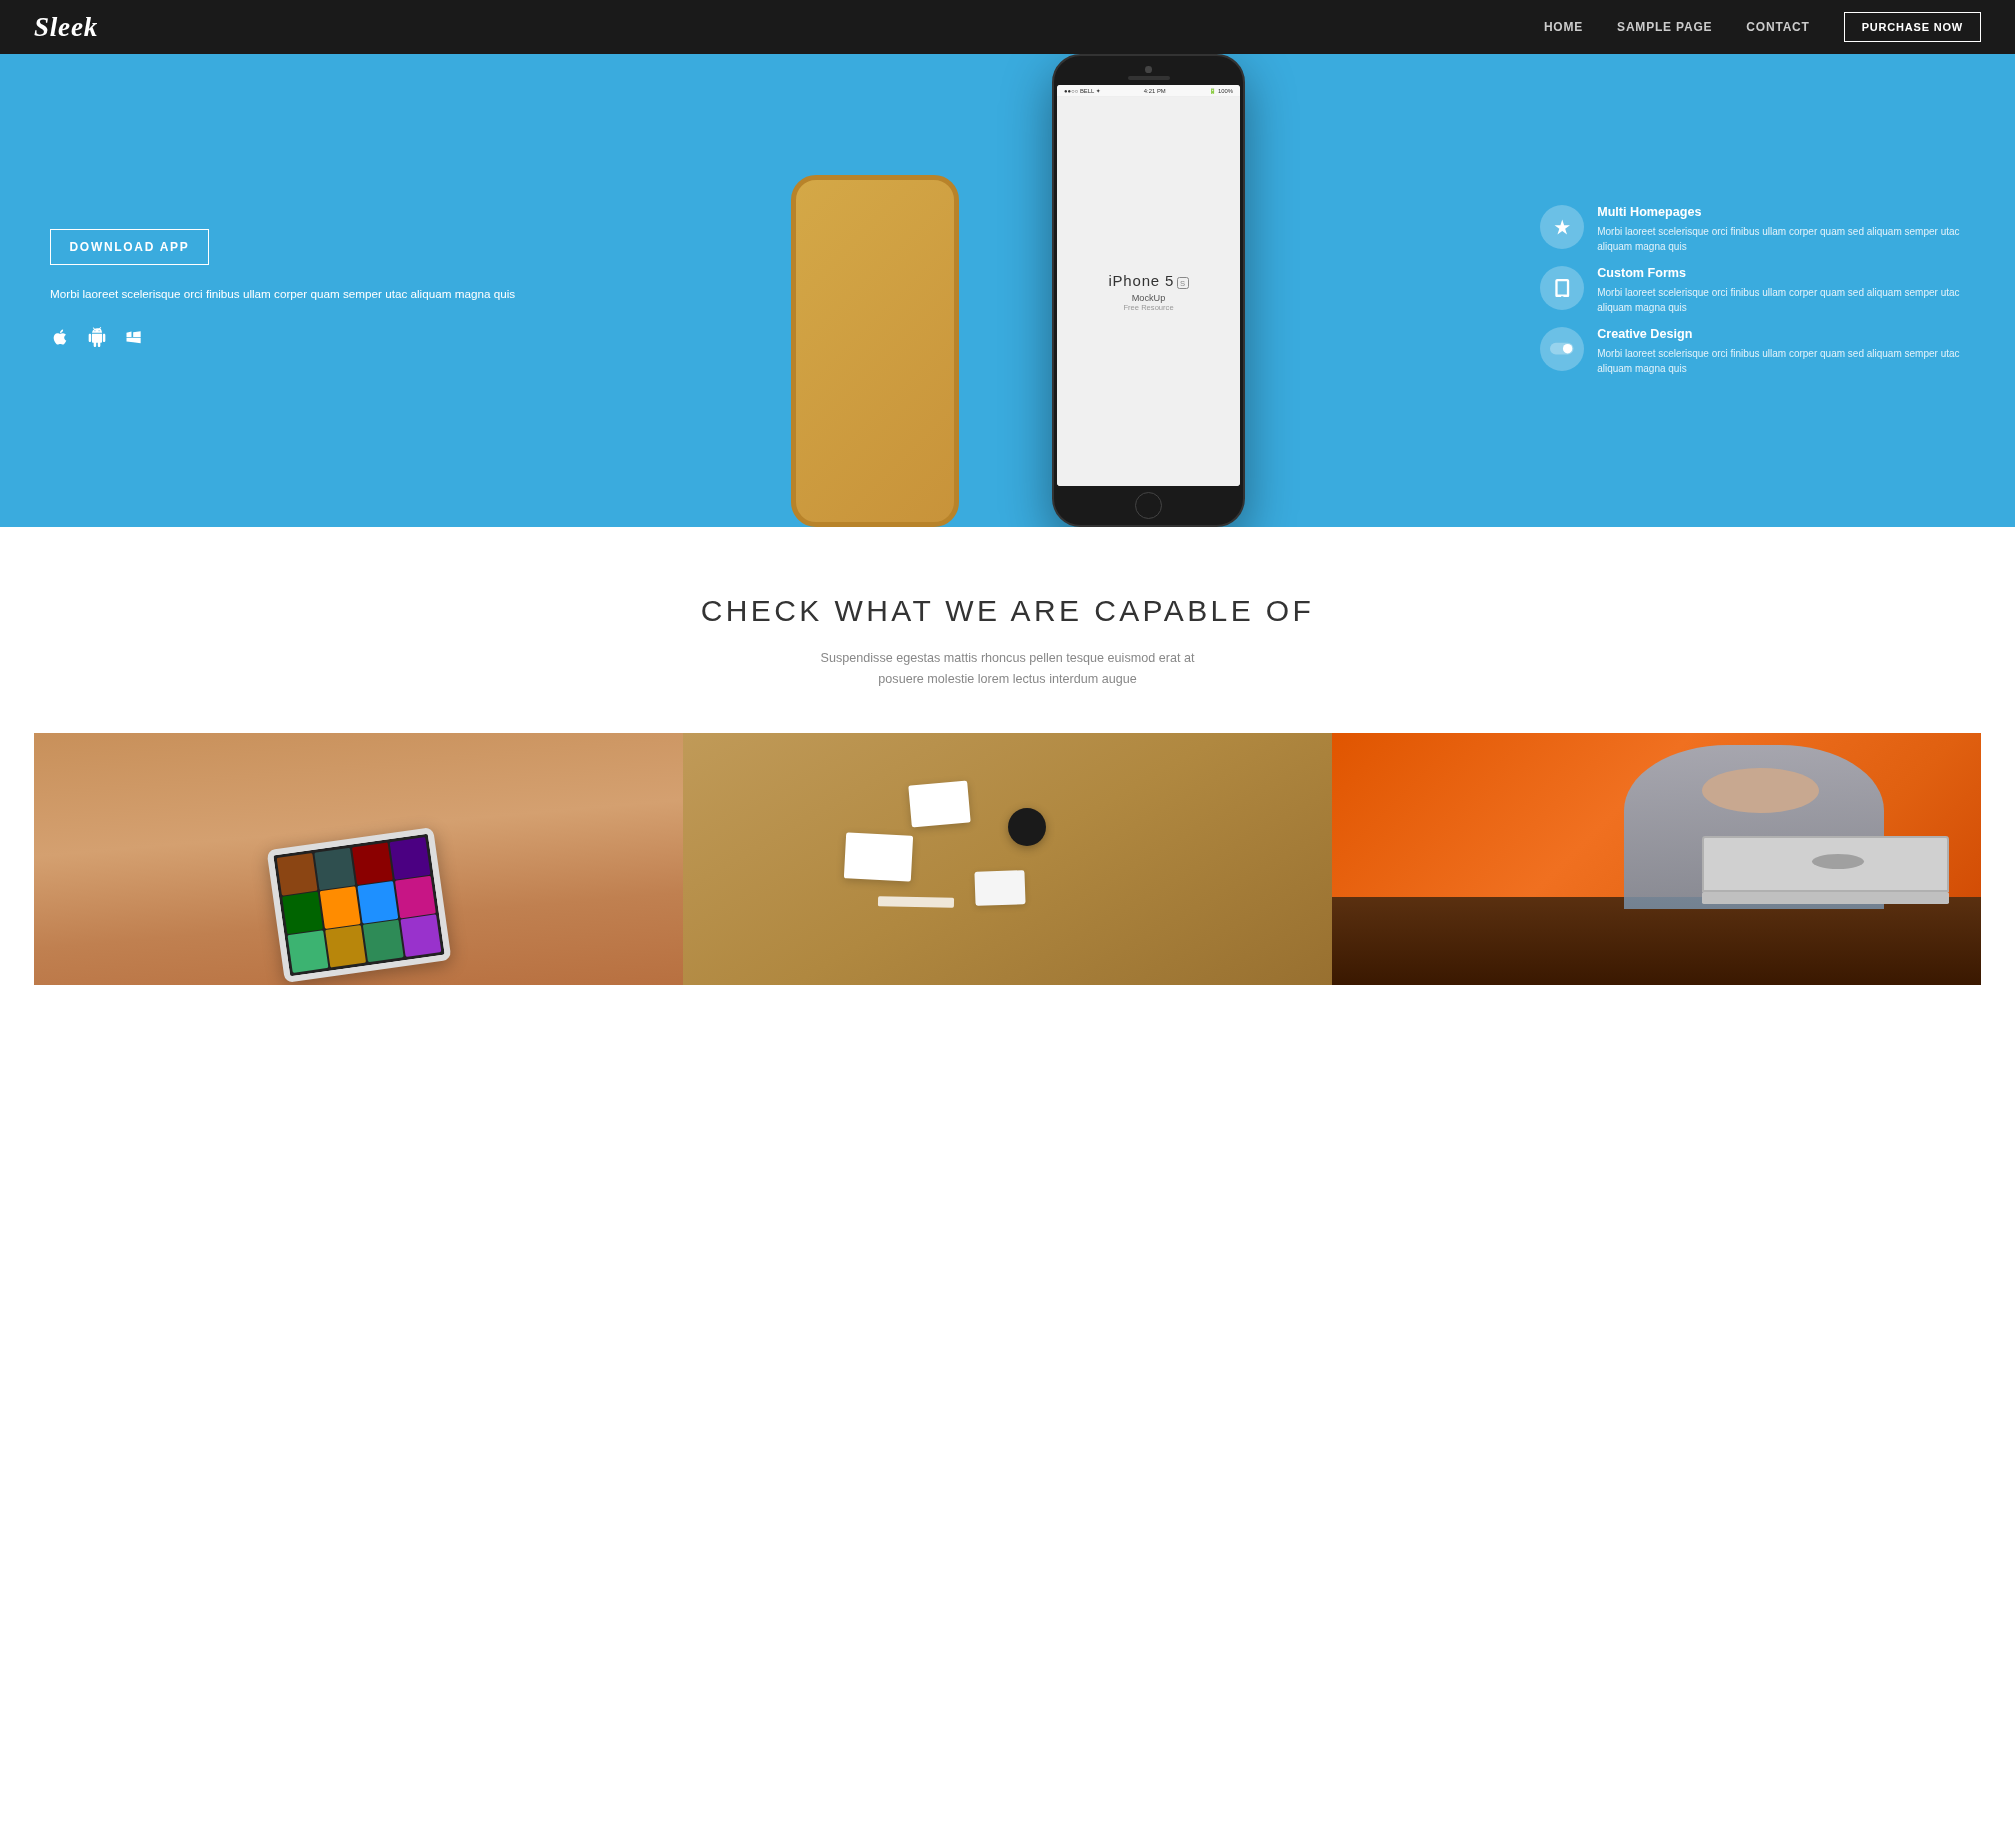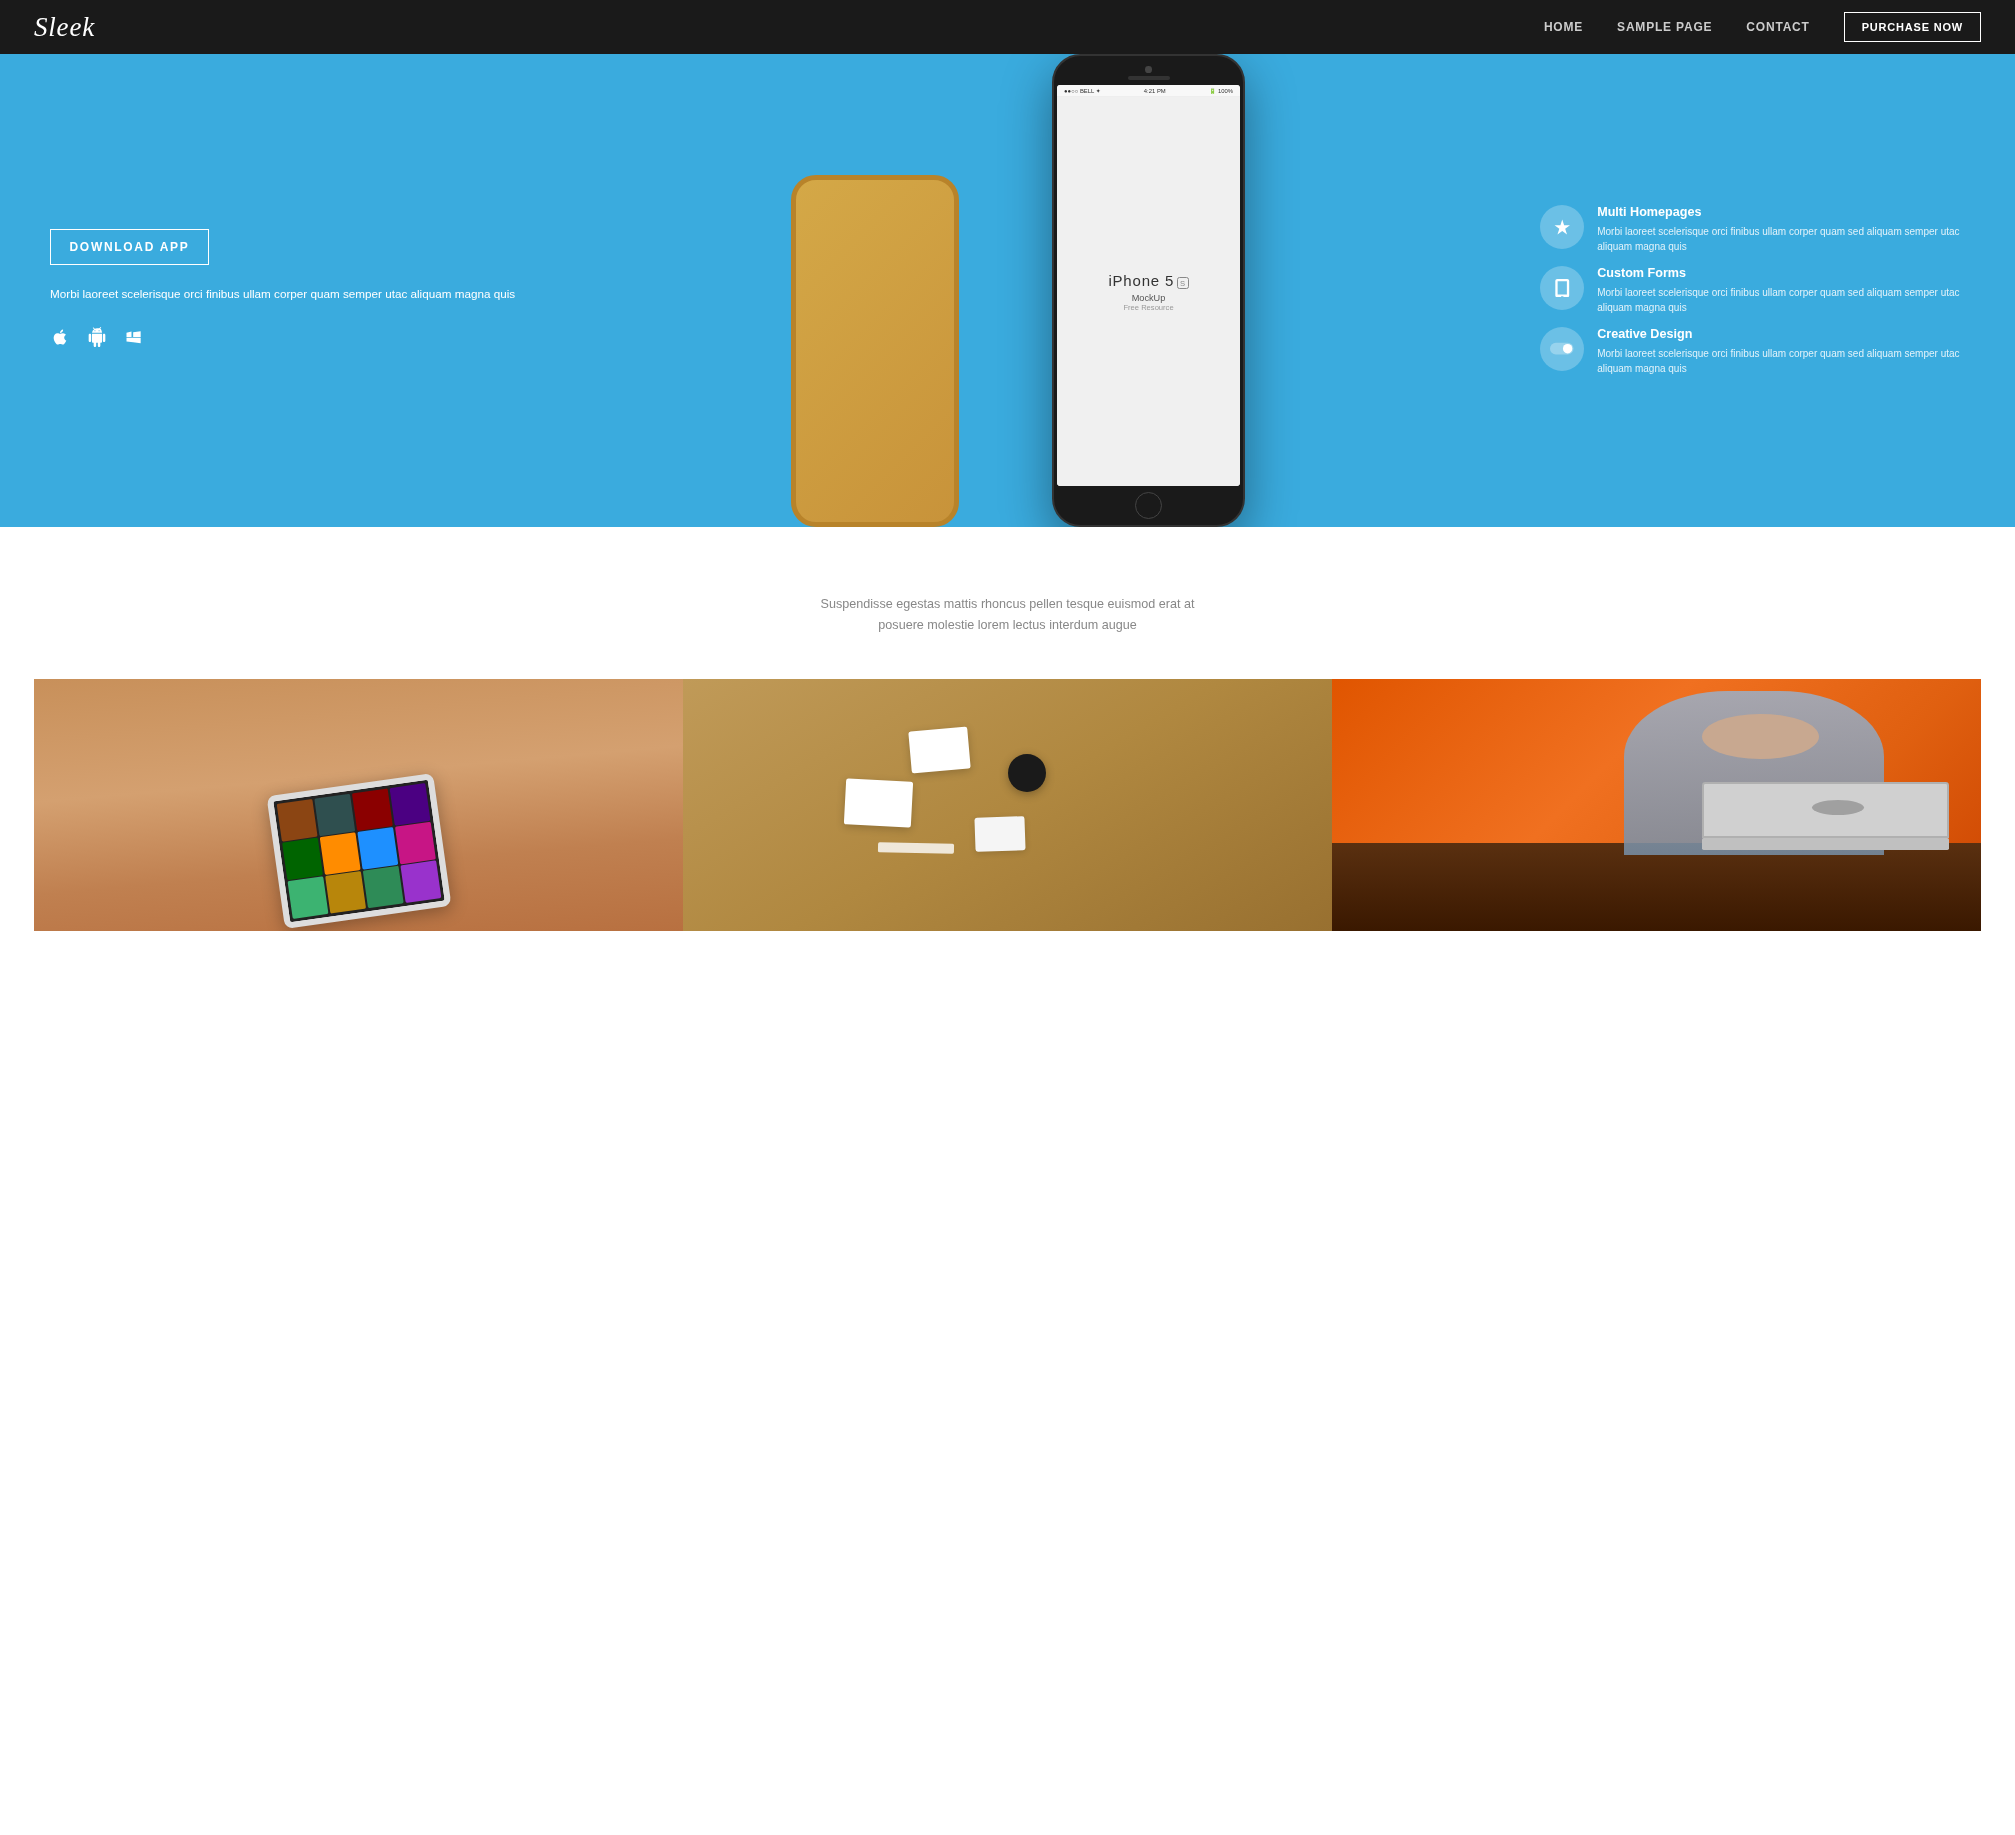--- a/index.html
+++ b/index.html
@@ -14,21 +14,21 @@
       padding: 0 34px;
       height: 54px;
       position: relative;
       z-index: 10;
     }
     .nav-logo {
       font-family: Georgia, serif;
       font-style: italic;
       font-size: 27px;
       color: #fff;
-      font-weight: normal;
+      font-weight: bold;
       letter-spacing: 0.8px;
     }
     .nav-links {
       display: flex;
       align-items: center;
       gap: 34px;
     }
     .nav-link {
       color: #ccc;
       text-decoration: none;
@@ -274,20 +274,21 @@
       </div>
       <div class="feature-text">
         <div class="feature-title">Creative Design</div>
         <div class="feature-desc">Morbi laoreet scelerisque orci finibus ullam corper quam sed aliquam semper utac aliquam magna quis</div>
       </div>
     </div>
   </div>
 </section>
 
 <section class="capabilities">
+  <h2 class="capabilities-title">CHECK WHAT WE ARE CAPABLE OF</h2>
   <p class="capabilities-desc">
     <span>Suspendisse egestas mattis rhoncus pellen tesque euismod erat at</span><br>
     <span>posuere molestie lorem lectus interdum augue</span>
   </p>
 
   <div class="cards-grid">
 
     <div class="card" style="background:#c4956a;position:relative;overflow:hidden;">
 
       <div style="position:absolute;inset:0;background:linear-gradient(175deg,#c8905a 0%,#d4a070 40%,#c08050 70%,#b87040 100%);"></div>

